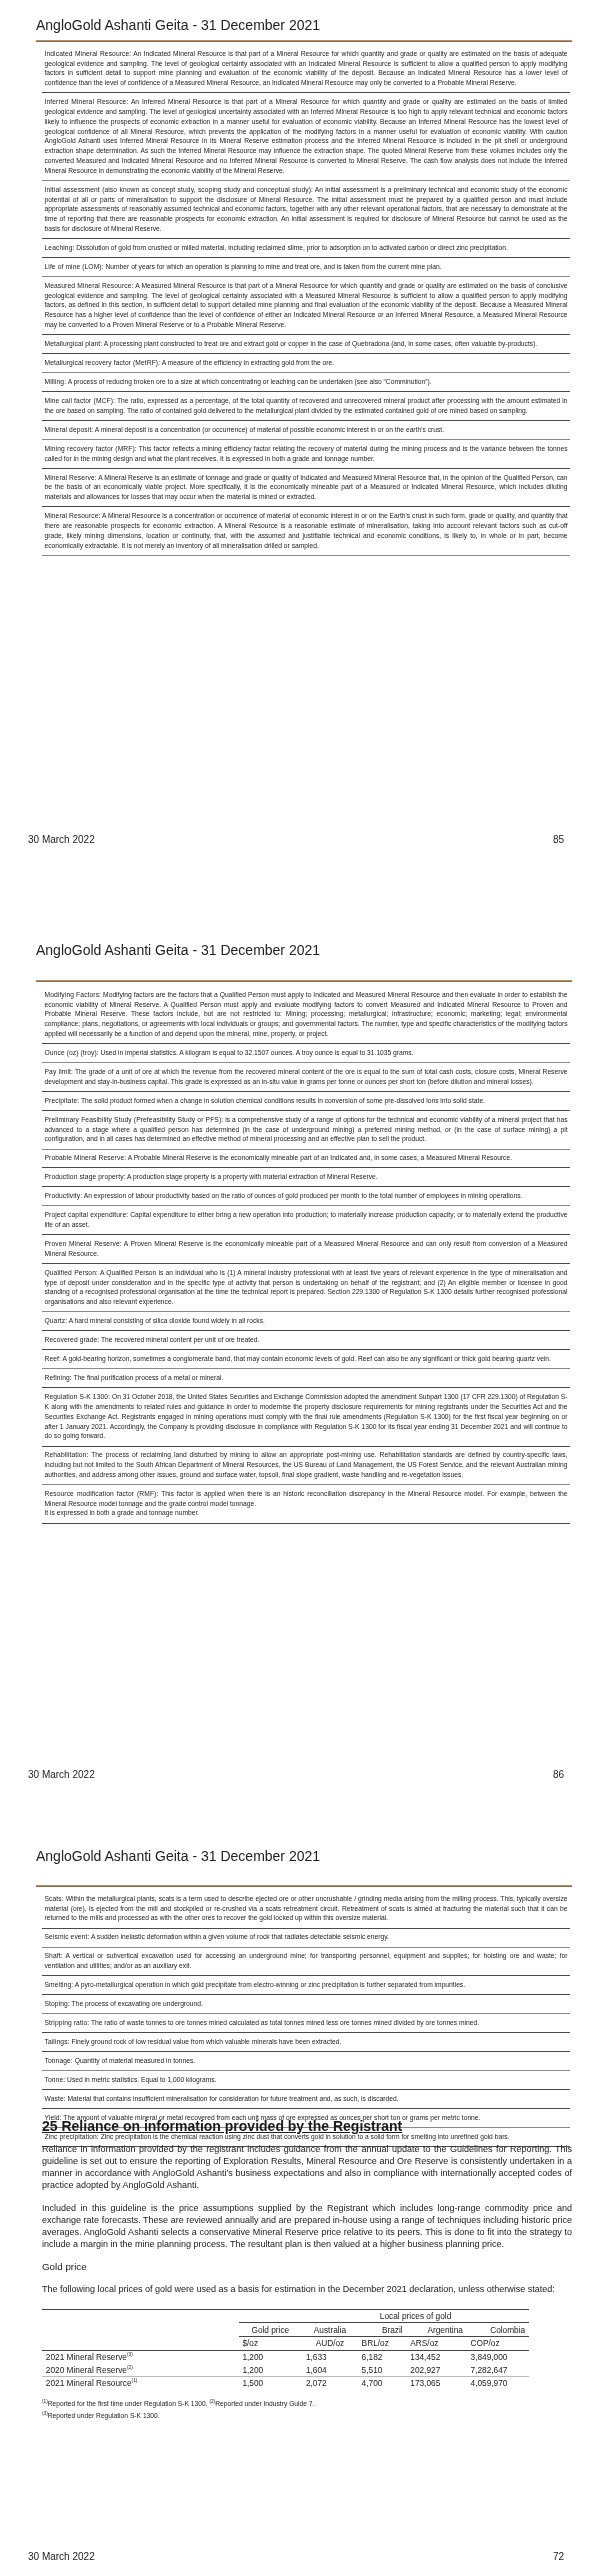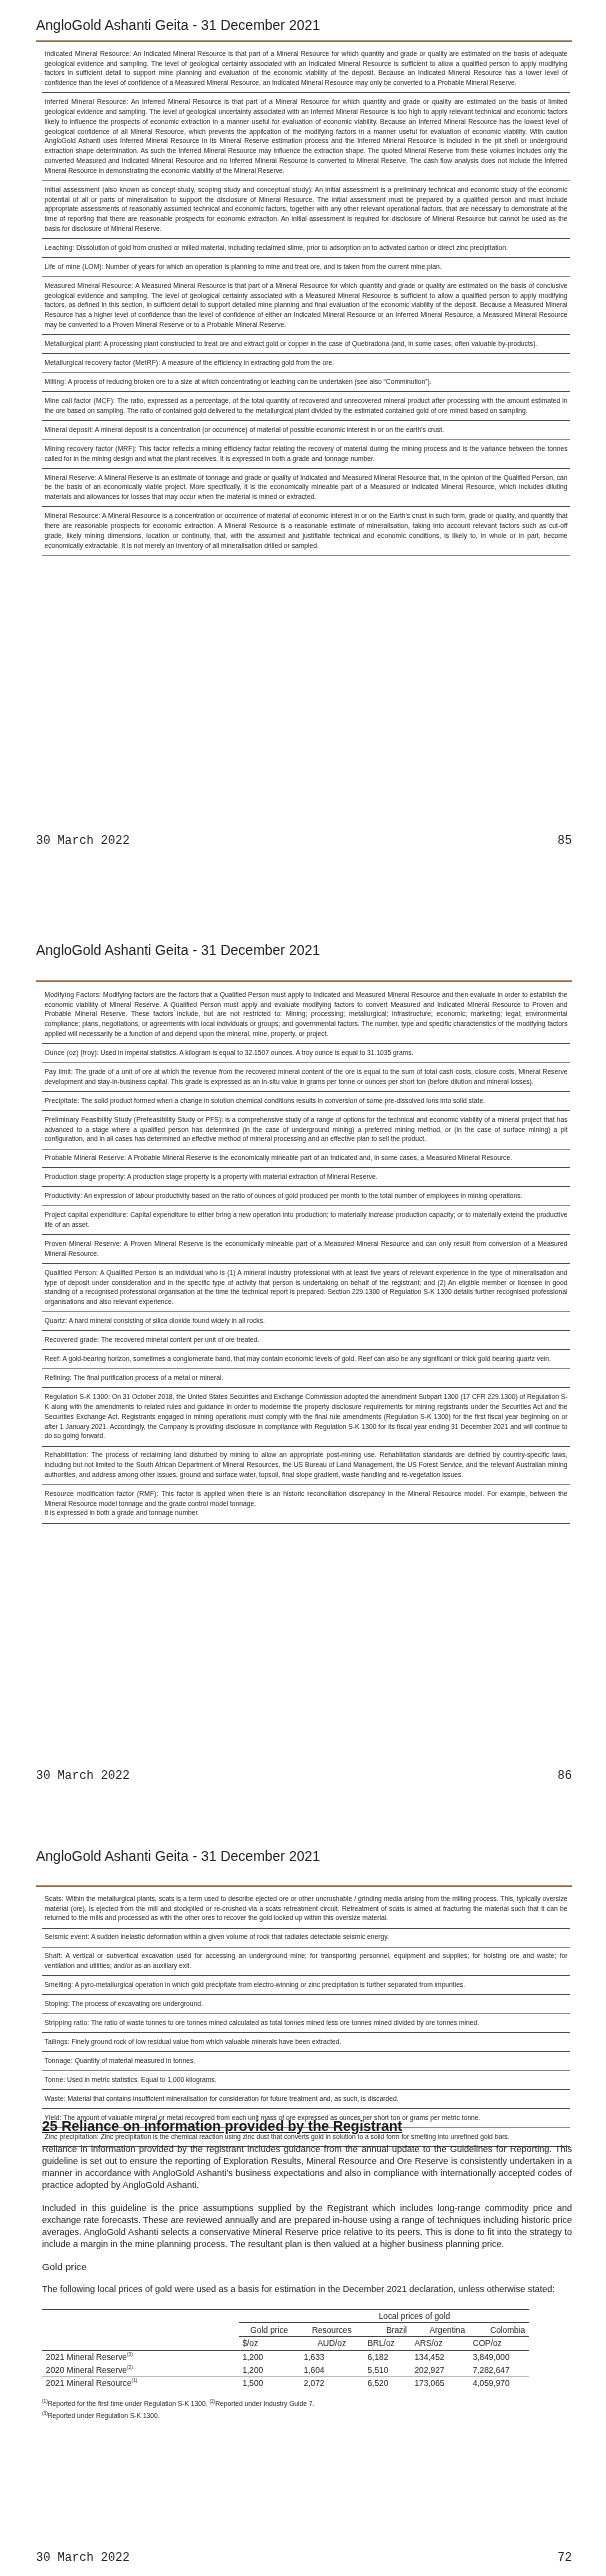--- a/index.html
+++ b/index.html
@@ -2,21 +2,21 @@
 <html style="font-size:10px"><head>
 <meta charset="utf-8">
 <style>
   html, body { margin: 0; padding: 0; background: #ffffff; }
   body { width: 606px; height: 2576px; position: relative; overflow: hidden;
          font-family: "Liberation Sans", sans-serif; color: #1a1a1a; }
   .page { position: absolute; left: 0; width: 606px; }
   .run-header { position: absolute; left: 36px; font-size: 14px; color: #222; }
   .head-rule { position: absolute; left: 36px; width: 536px; height: 1.9px;
                background: linear-gradient(#c9a27a, #7a5a3a); }
-  .run-footer { position: absolute; left: 36px; width: 536px; font-size: 12px; color: #222; font-family: Liberation Mono, monospace; }
+  .run-footer { position: absolute; left: 28px; width: 536px; font-size: 10px; color: #222; }
   .run-footer .pg { position: absolute; right: 0; top: 0; }
   .glossary { position: absolute; left: 42px; width: 528px; }
   .entry { border-bottom: 0.9px solid #4a4a4a; padding: 3.8px 2.5px 4.4px 2.5px;
            font-size: 6.7px; line-height: 9.8px; text-align: justify; color: #222; }
   .entry.light { border-bottom-color: #8a8a8a; }
   .entry .term { letter-spacing: 0.1px; }
   .section { position: absolute; left: 42px; width: 530px; }
   .sec-title { font-size: 14px; text-decoration: underline; margin: 0 0 8.8px 0; font-weight: bold; }
   .sec-p { font-size: 9px; line-height: 12px; text-align: justify; margin: 0 0 11.3px 0; }
   .sec-sub { font-size: 9.8px; margin: 0 0 10px 0; }
@@ -116,21 +116,21 @@
     <table class="prices">
       <tbody>
           <tr class="top-rule">
         <td style="width:189px;"></td>
         <td class="grp" style="border-bottom:0.9px solid #444;"></td>
         <th colspan="4" class="grp">Local prices of gold</th>
       </tr>
       <tr class="hdr2">
         <td style="border-bottom:none;"></td>
         <th style="border-bottom:0.9px solid #444;">Gold price</th>
-        <th style="border-bottom:0.9px solid #444;">Resources</th>
+        <th style="border-bottom:0.9px solid #444;">Australia</th>
         <th class="num" style="border-bottom:0.9px solid #444;text-align:right;">Brazil</th>
         <th class="num" style="border-bottom:0.9px solid #444;text-align:right;">Argentina</th>
         <th class="num" style="border-bottom:0.9px solid #444;text-align:right;">Colombia</th>
       </tr>
       <tr class="hdr2">
         <td></td>
         <td class="num">$/oz</td>
         <td style="text-align:center;">AUD/oz</td>
         <td class="num">BRL/oz</td>
         <td class="num">ARS/oz</td>
@@ -151,21 +151,21 @@
             <td class="num">1,200</td>
             <td class="num">1,604</td>
             <td class="num">5,510</td>
             <td class="num">202,927</td>
             <td class="num">7,282,647</td>
           </tr>
           <tr>
             <td><span>2021 Mineral Resource</span><sup>(1)</sup></td>
             <td class="num">1,500</td>
             <td class="num">2,072</td>
-            <td class="num">6,520</td>
+            <td class="num">4,700</td>
             <td class="num">173,065</td>
             <td class="num">4,059,970</td>
           </tr>
         </tbody>
     </table>
 
     <div class="footnotes">
       <div>
         <sup>(1)</sup><span>Reported for the first time under Regulation S-K 1300.</span>
         <sup>(2)</sup><span>Reported under Industry Guide 7.</span>

